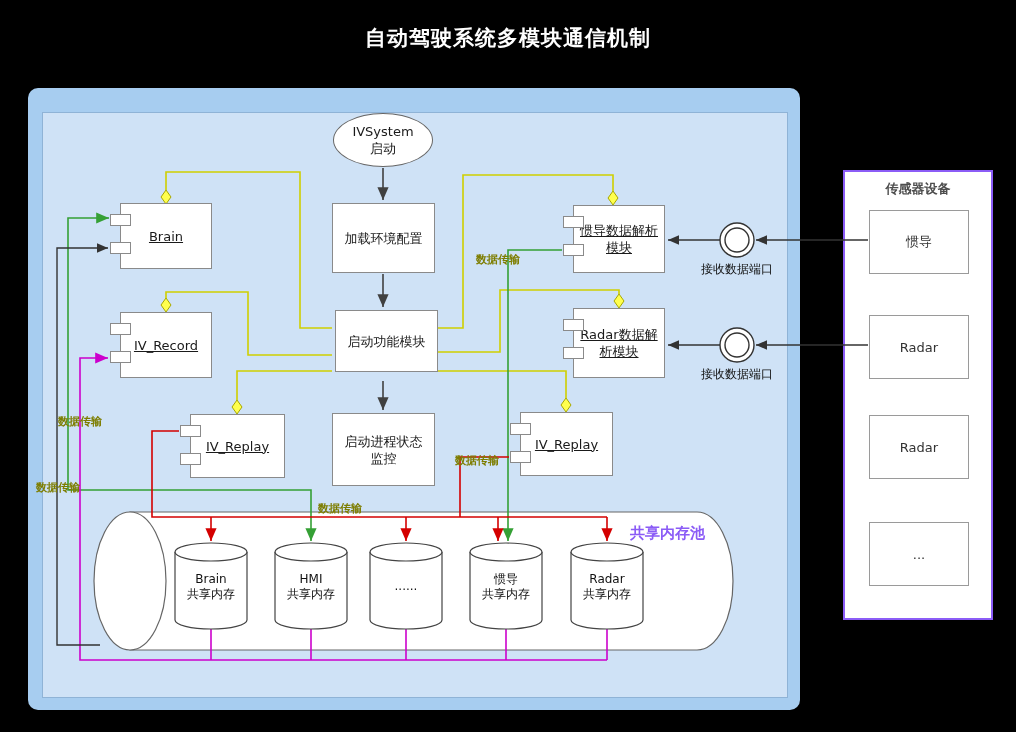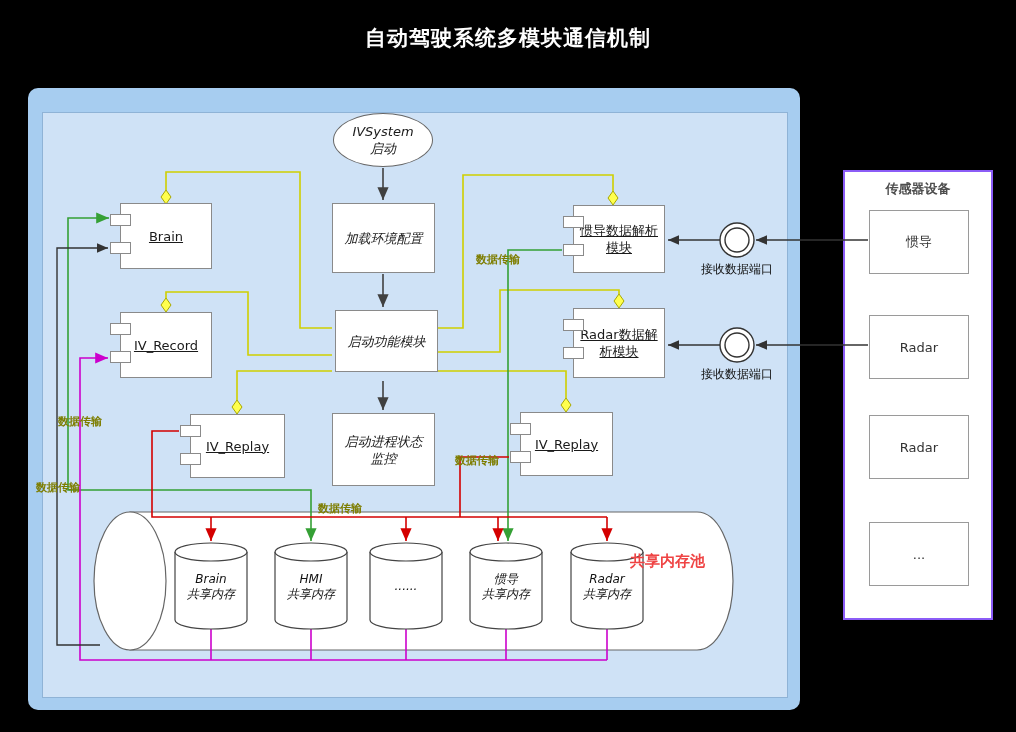--- a/index.html
+++ b/index.html
@@ -25,24 +25,24 @@
   .t1{top:10px}.t2{top:38px}
   .sensor-panel{position:absolute;left:843px;top:170px;width:150px;height:450px;background:#fff;
                 border:2px solid #8b5cf6;box-sizing:border-box;z-index:0;}
   .sensor-title{text-align:center;font-weight:bold;font-size:13px;color:#4d4d4d;margin-top:8px;}
   .sensor-box{position:absolute;left:24px;width:100px;height:64px;background:#fff;
               border:1px solid #9a9a9a;box-sizing:border-box;display:flex;align-items:center;
               justify-content:center;font-size:13px;color:#333;}
   .cyl-label{position:absolute;width:90px;text-align:center;font-size:12px;line-height:15px;
              color:#111;z-index:2;}
   .cyl-label span{display:block;}
-  .pool-title{position:absolute;left:630px;top:524px;font-size:15px;font-weight:bold;color:#ef4444;z-index:2;margin-top:28px;}
+  .pool-title{position:absolute;left:630px;top:524px;font-size:15px;font-weight:bold;color:#8b5cf6;z-index:2;}
   .dt-label{position:absolute;font-size:11px;color:#7d7d00;font-weight:600;z-index:3;}
   .port-label{position:absolute;width:90px;text-align:center;font-size:12px;color:#111;z-index:2;}
-  .node span,.cyl-label span{display:block;font-style:italic;}
+  .node span,.cyl-label span{display:block;}
 </style>
 </head>
 <body>
 
 <div class="stage">
 
   <div class="title">自动驾驶系统多模块通信机制</div>
 
   <div class="outer-blue"></div>
   <div class="inner-blue"></div>

